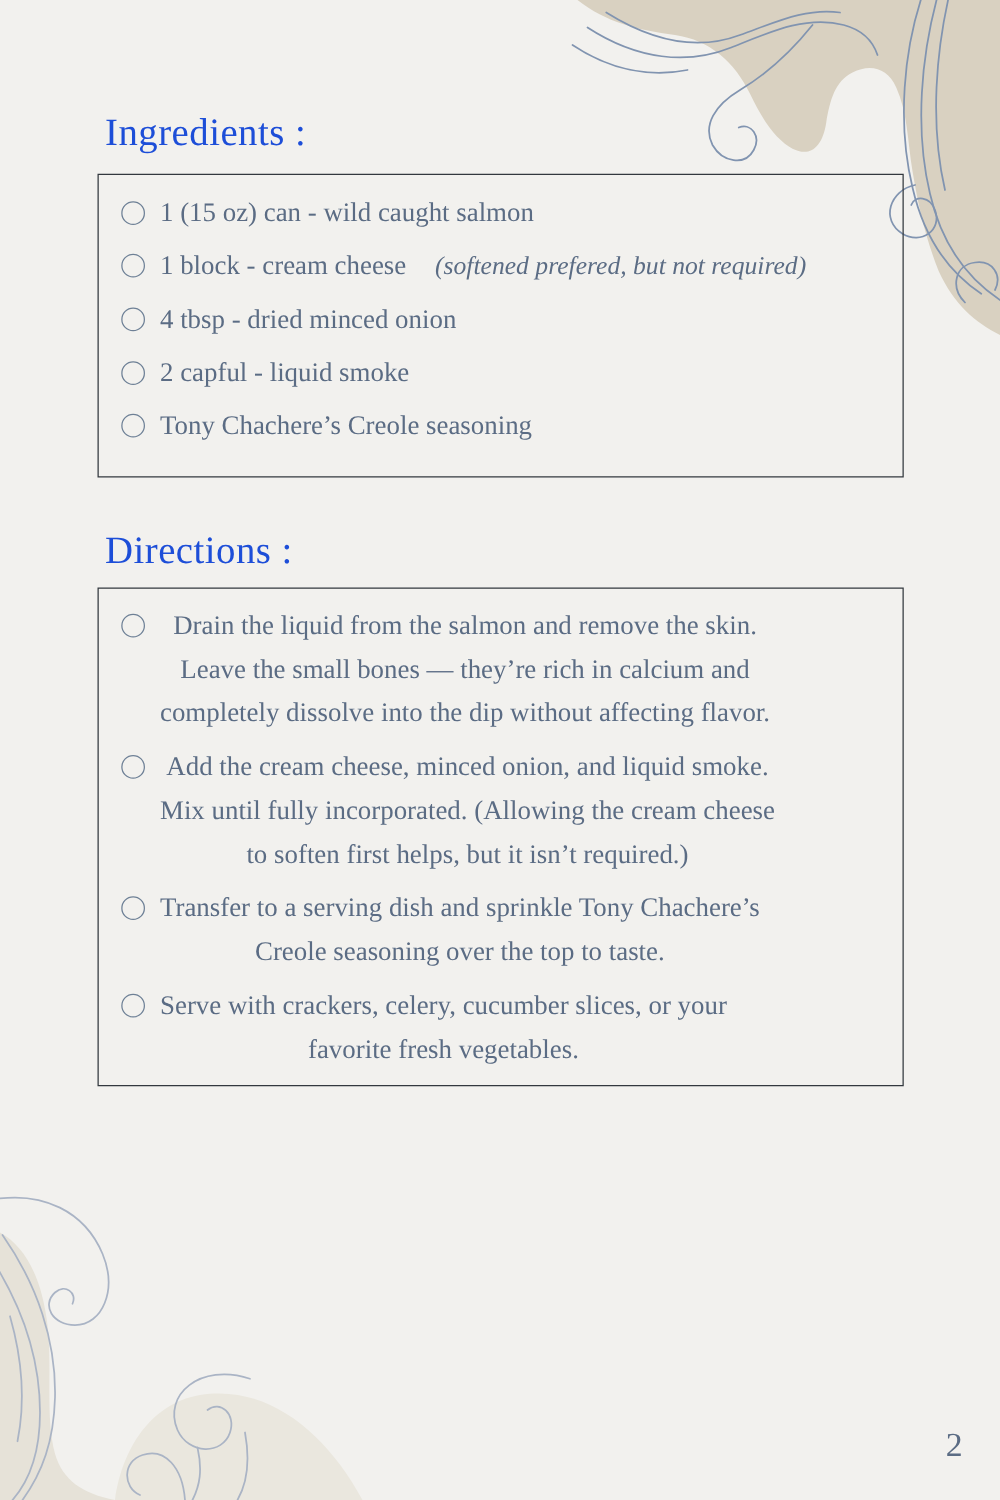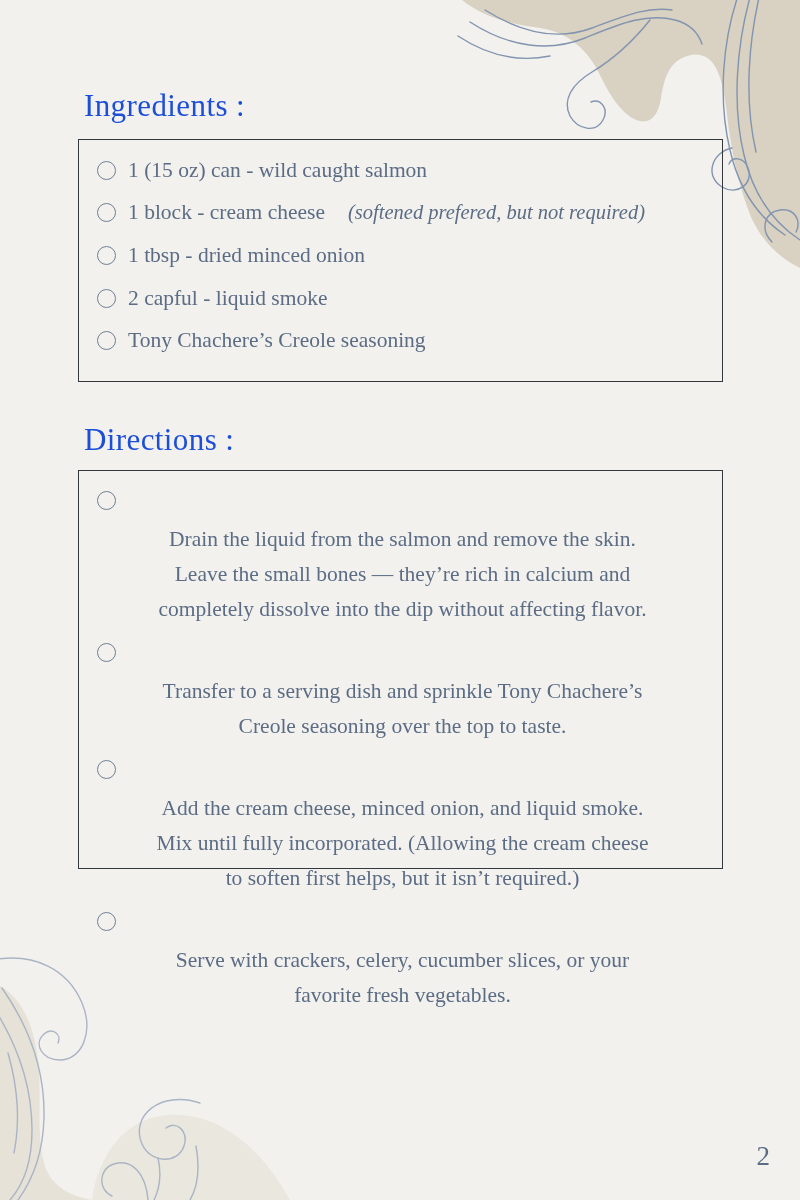--- a/index.html
+++ b/index.html
@@ -53,21 +53,21 @@
     flex:none;
     background:transparent;
   }
   .ing-note {
     font-style:italic;
     font-size:20.5px;
     margin-left:23px;
     white-space:nowrap;
   }
 
-  .step { display:flex; gap:12px; margin-bottom:8px;flex-direction:column; }
+  .step { display:flex; gap:12px; margin-bottom:8px; }
   .step .bullet { margin-top:8px; }
   .step-text {
     font-size:21.5px;
     line-height:35px;
     white-space:pre-line;
   }
 
   .page-number {
     position:absolute;
     top:1141px;
@@ -122,21 +122,21 @@
     <span><span class="ing-text">1 (15 oz) can - wild caught salmon</span></span>
   </li>
 
   <li class="ing-item">
     <span class="bullet"></span>
     <span><span class="ing-text">1 block - cream cheese</span><span class="ing-note">(softened prefered, but not required)</span></span>
   </li>
 
   <li class="ing-item">
     <span class="bullet"></span>
-    <span><span class="ing-text">1 tbsp - dried minced onion</span></span>
+    <span><span class="ing-text">4 tbsp - dried minced onion</span></span>
   </li>
 
   <li class="ing-item">
     <span class="bullet"></span>
     <span><span class="ing-text">2 capful - liquid smoke</span></span>
   </li>
 
   <li class="ing-item">
     <span class="bullet"></span>
     <span><span class="ing-text">Tony Chachere’s Creole seasoning</span></span>
@@ -150,29 +150,29 @@
   <ul class="plain" id="directions-list">
   <li class="step">
     <span class="bullet"></span>
     <span class="step-text">Drain the liquid from the salmon and remove the skin.
 Leave the small bones — they’re rich in calcium and
 completely dissolve into the dip without affecting flavor.</span>
   </li>
 
   <li class="step">
     <span class="bullet"></span>
-    <span class="step-text">Transfer to a serving dish and sprinkle Tony Chachere’s
-Creole seasoning over the top to taste.</span>
+    <span class="step-text">Add the cream cheese, minced onion, and liquid smoke.
+Mix until fully incorporated. (Allowing the cream cheese
+to soften first helps, but it isn’t required.)</span>
   </li>
 
   <li class="step">
     <span class="bullet"></span>
-    <span class="step-text">Add the cream cheese, minced onion, and liquid smoke.
-Mix until fully incorporated. (Allowing the cream cheese
-to soften first helps, but it isn’t required.)</span>
+    <span class="step-text">Transfer to a serving dish and sprinkle Tony Chachere’s
+Creole seasoning over the top to taste.</span>
   </li>
 
   <li class="step">
     <span class="bullet"></span>
     <span class="step-text">Serve with crackers, celery, cucumber slices, or your
 favorite fresh vegetables.</span>
   </li>
 </ul>
 </div>
 

